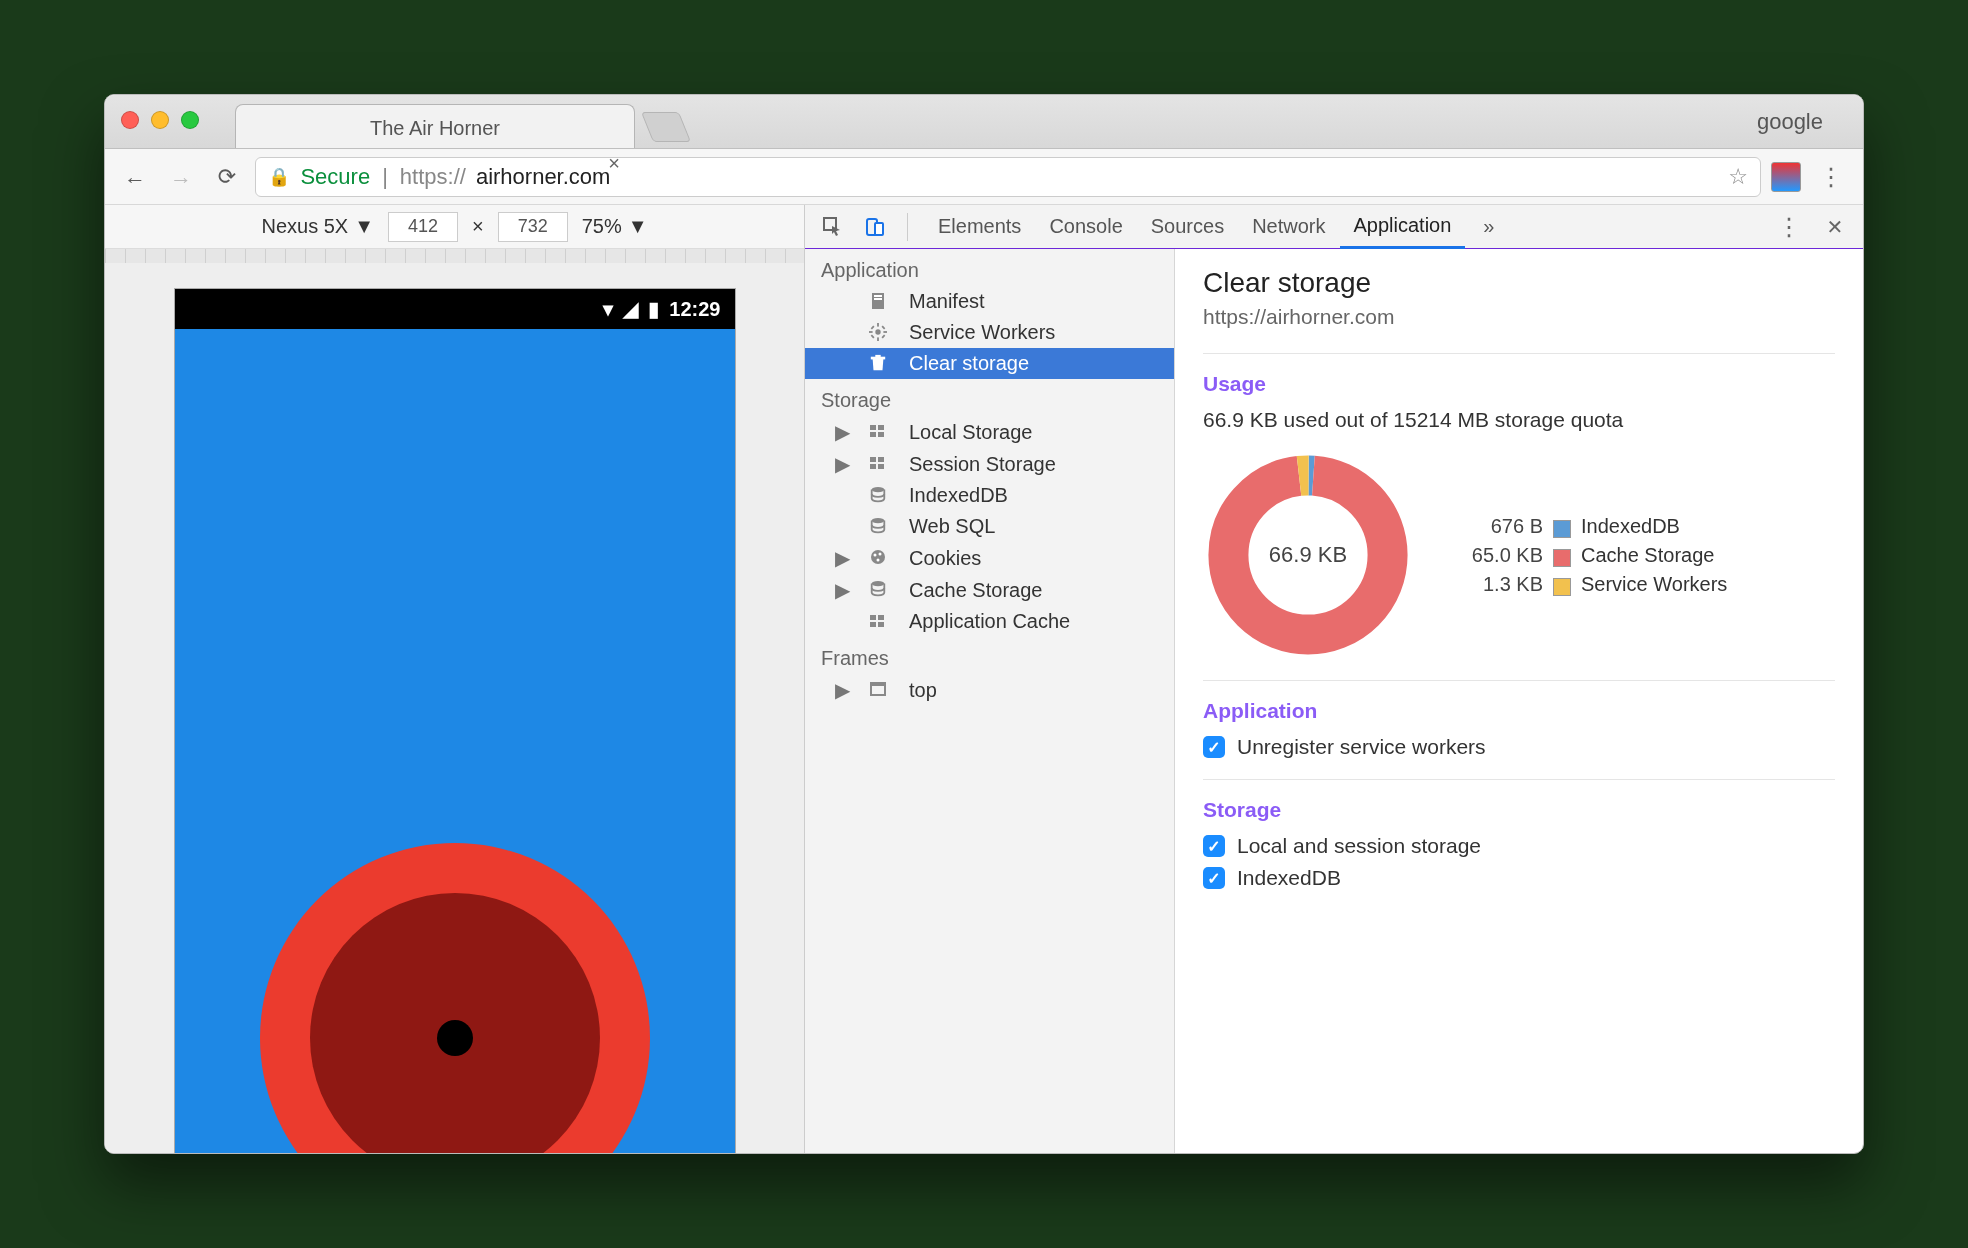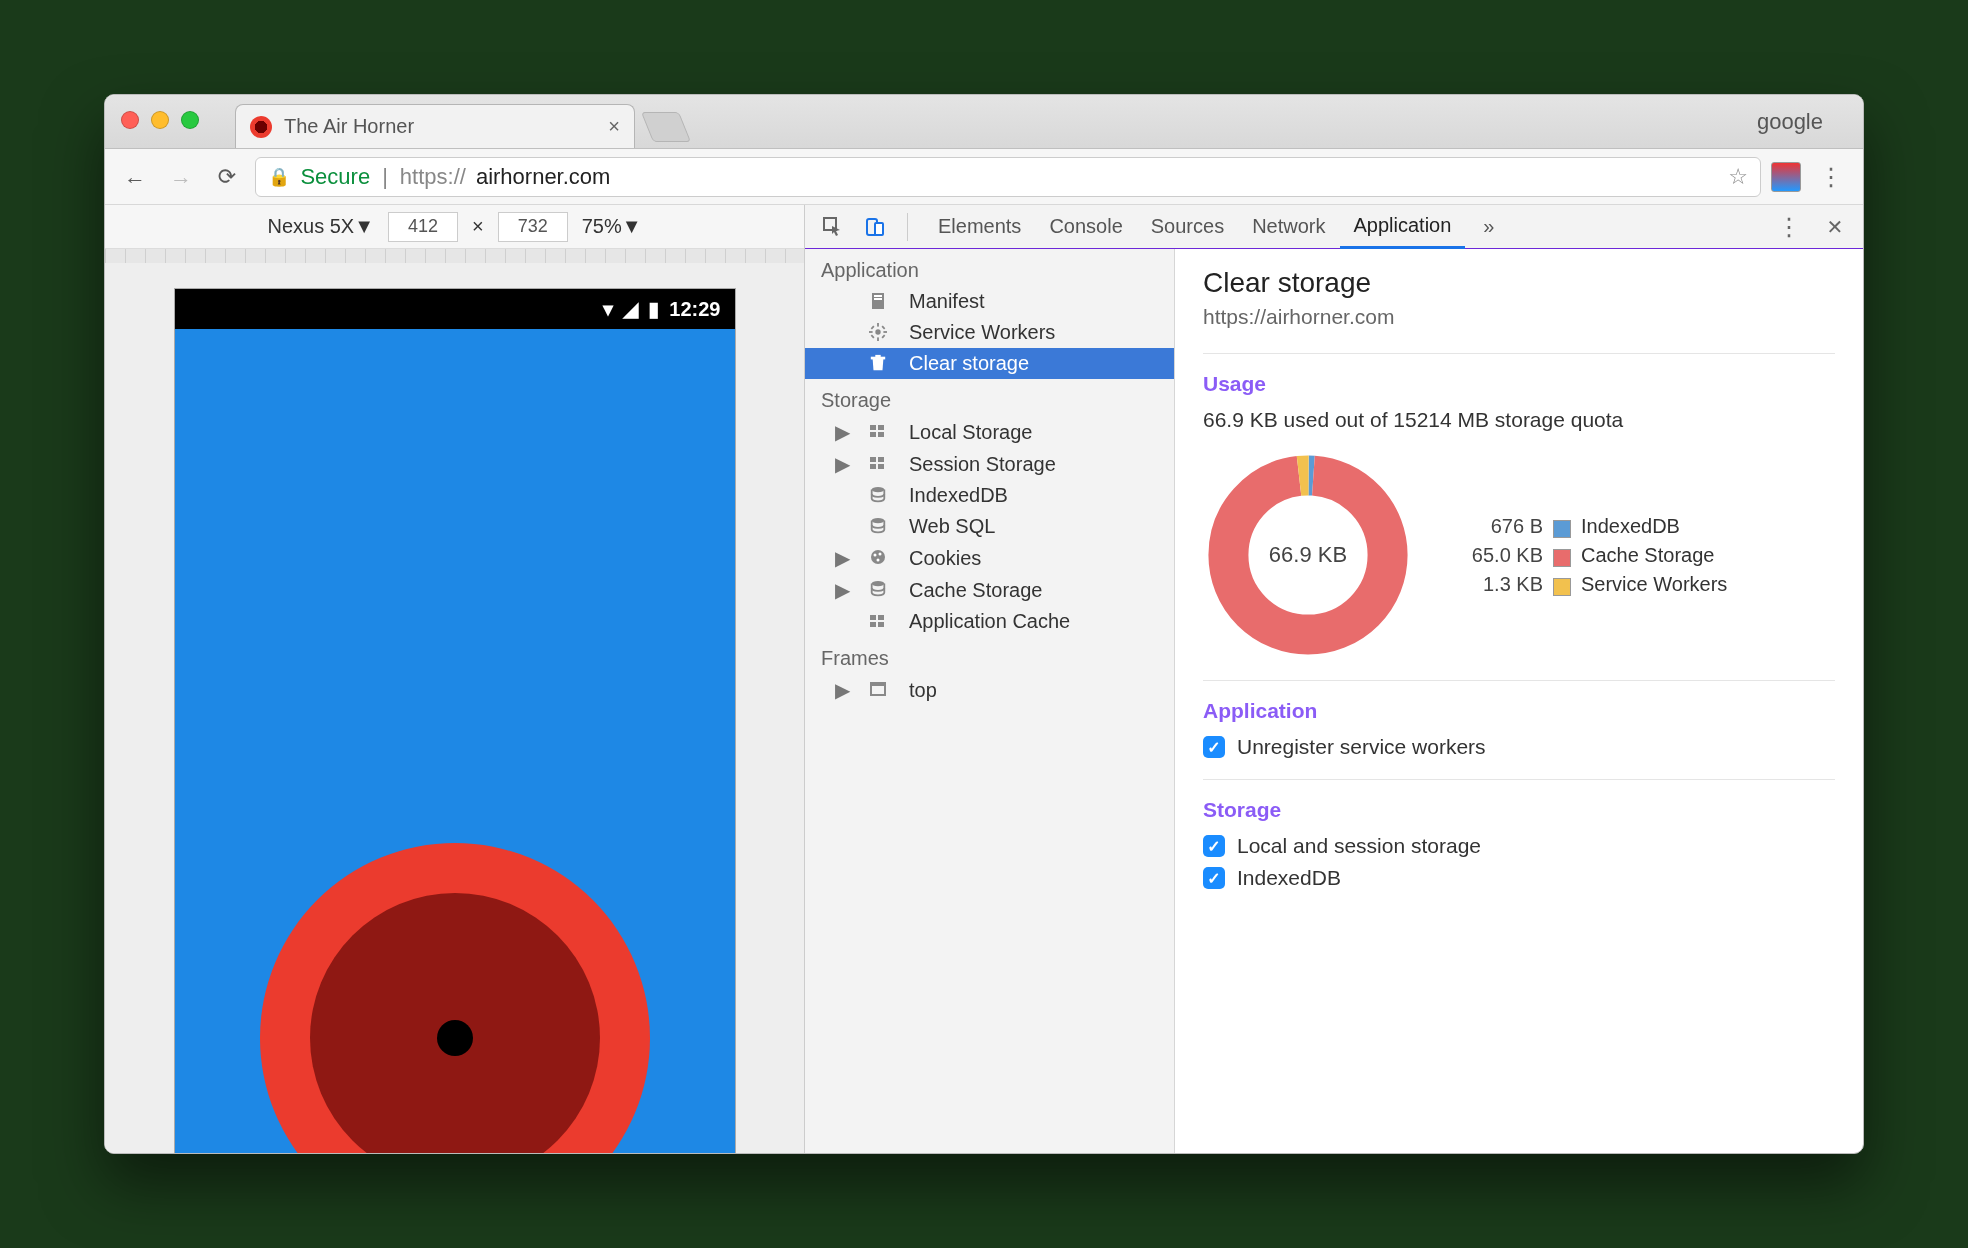--- a/index.html
+++ b/index.html
@@ -31,21 +31,21 @@
   .tl.red{background:#ff5f57;} .tl.yellow{background:#ffbd2e;} .tl.green{background:#28c940;}
   .tab {
     margin-left: 130px;
     height: 44px;
     background:#f2f2f2;
     border:1px solid #b5b5b5; border-bottom:none;
     border-radius:8px 8px 0 0;
     display:flex; align-items:center;
     padding:0 14px; gap:12px;
     min-width: 400px;
-    font-size:20px; color:#555;
+    font-size:20px; color:#555;flex-direction:column;
   }
   .tab .favicon{width:22px;height:22px;border-radius:50%;background:radial-gradient(circle at 50% 50%, #6a0000 0 40%, #ec3b2e 41% 100%);}
   .tab .tabclose{margin-left:auto;color:#666;font-size:20px;}
   .newtab{
     width:38px;height:30px;
     background:#d0d0d0;border:1px solid #b5b5b5;border-radius:4px;
     margin-left:12px; margin-bottom:6px;
     transform: skewX(22deg);
   }
   .profile-label{ margin-left:auto; margin-right:40px; color:#555; font-size:22px; align-self:center;}
@@ -78,21 +78,21 @@
   
   .preview-pane{
     width:700px; border-right:1px solid #ccc;
     display:flex; flex-direction:column;
   }
   .device-toolbar{
     height:44px;background:#f6f6f6;border-bottom:1px solid #dcdcdc;
     display:flex; align-items:center; justify-content:center; gap:14px;
     font-size:20px;color:#333;
   }
-  .device-toolbar .sel{display:flex;align-items:center;gap:0;}
+  .device-toolbar .sel{display:flex;align-items:center;gap:6px;}
   .dimbox{width:70px;height:30px;border:1px solid #ccc;background:#fff;text-align:center;font-size:18px;color:#555;}
   .preview-body{flex:1;background:#eee; display:flex; justify-content:center; padding-top:40px; position:relative;}
   .ruler{position:absolute;top:0;left:0;right:0;height:14px;background:repeating-linear-gradient(90deg,#cfcfcf 0 1px,transparent 1px 20px),#e6e6e6;}
   .phone{
     width:560px; height:100%;
     background:#1e88e5;
     box-shadow:0 0 0 1px #aaa;
     position:relative; overflow:hidden;
   }
   .statusbar{

